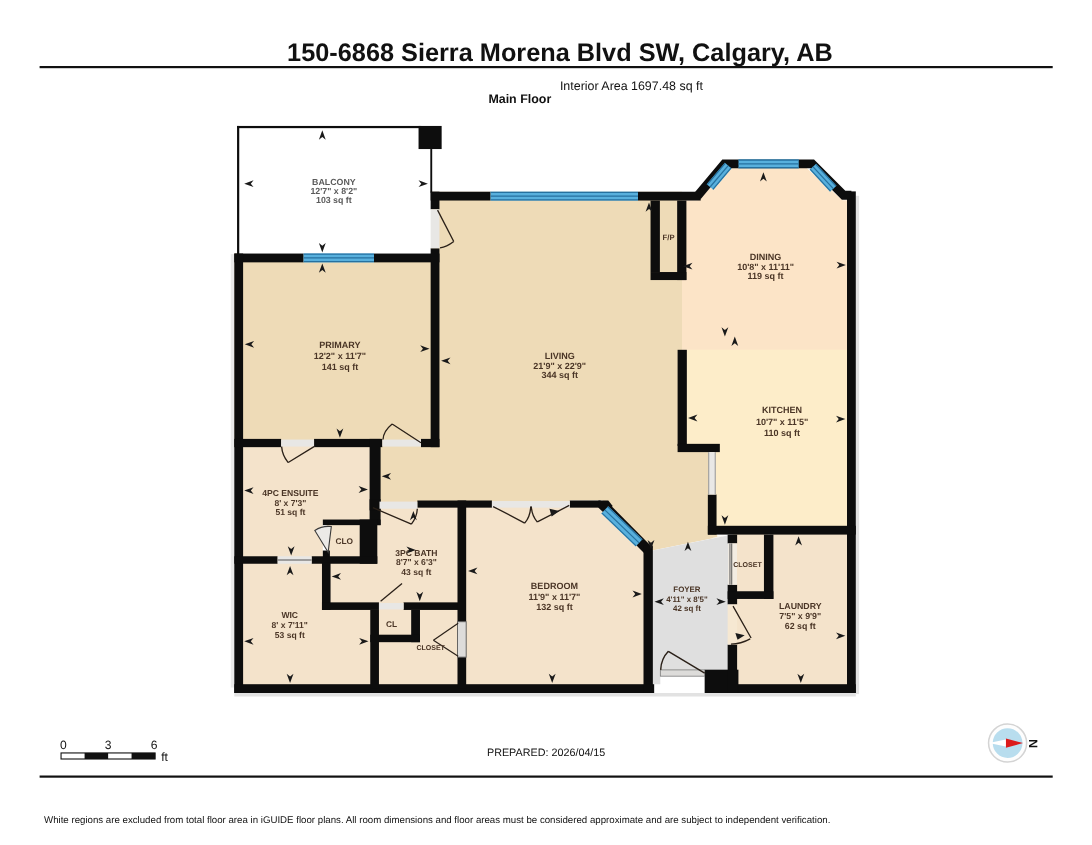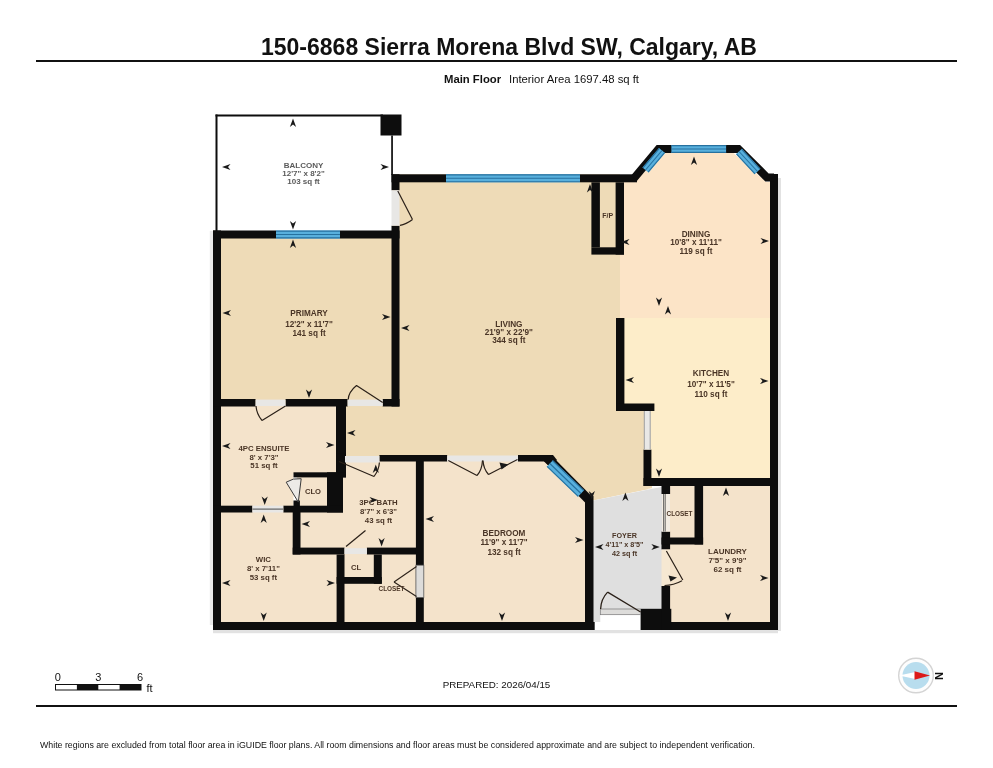--- a/index.html
+++ b/index.html
@@ -1,19 +1,19 @@
 <!DOCTYPE html>
 <html><head><meta charset="utf-8">
 <style>
 html,body{margin:0;padding:0;background:#fff;width:993px;height:768px;overflow:hidden;}
 body{font-family:"Liberation Sans",sans-serif;position:relative;}
 .title{position:absolute;top:34px;left:0;width:962px;text-align:center;font-size:23px;font-weight:bold;color:#111;letter-spacing:0px;margin-left:28px;}
 .rule1{position:absolute;top:60px;left:36px;width:921px;height:2px;background:#111;}
 .sub{position:absolute;top:73px;left:0;width:993px;font-size:11.3px;color:#111;}
-.sub b{position:absolute;left:444px;top:0;}
+.sub b{position:absolute;left:444px;top:12px;}
 .sub span{position:absolute;left:509px;top:0;}
 .prepared{position:absolute;top:679px;left:0;width:993px;text-align:center;font-size:9.8px;color:#111;}
 .rule2{position:absolute;top:705px;left:36px;width:921px;height:2px;background:#111;}
 .foot{position:absolute;top:740px;left:40px;font-size:8.8px;color:#111;}
 </style></head>
 <body>
 
 <div class="title">150-6868 Sierra Morena Blvd SW, Calgary, AB</div>
 
 <div class="rule1"></div>

